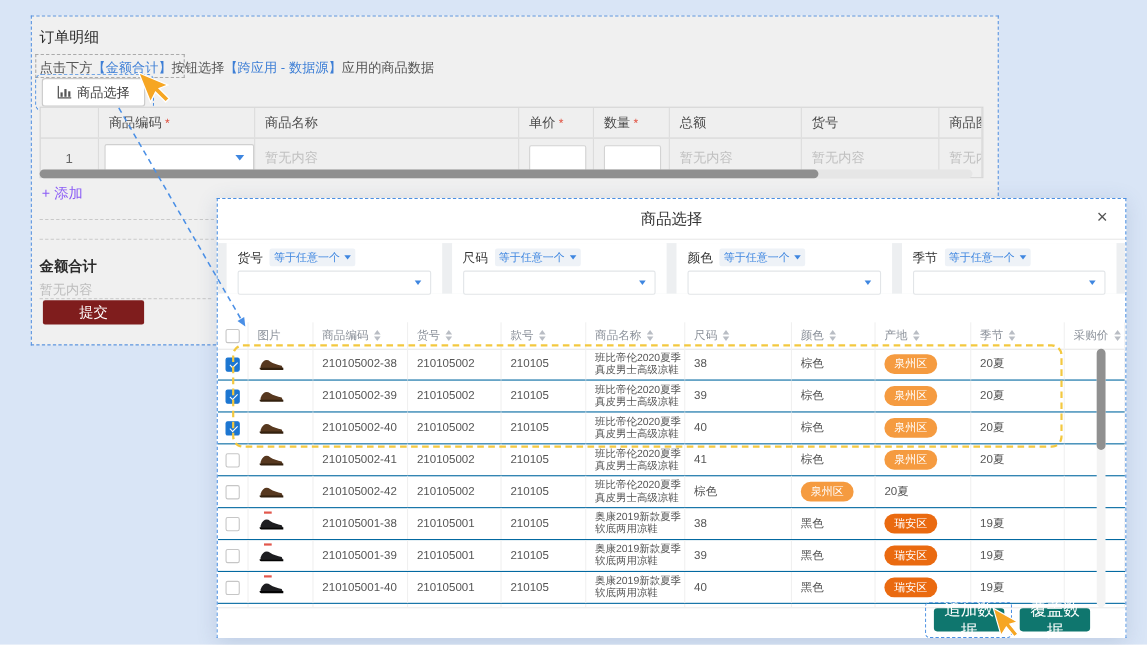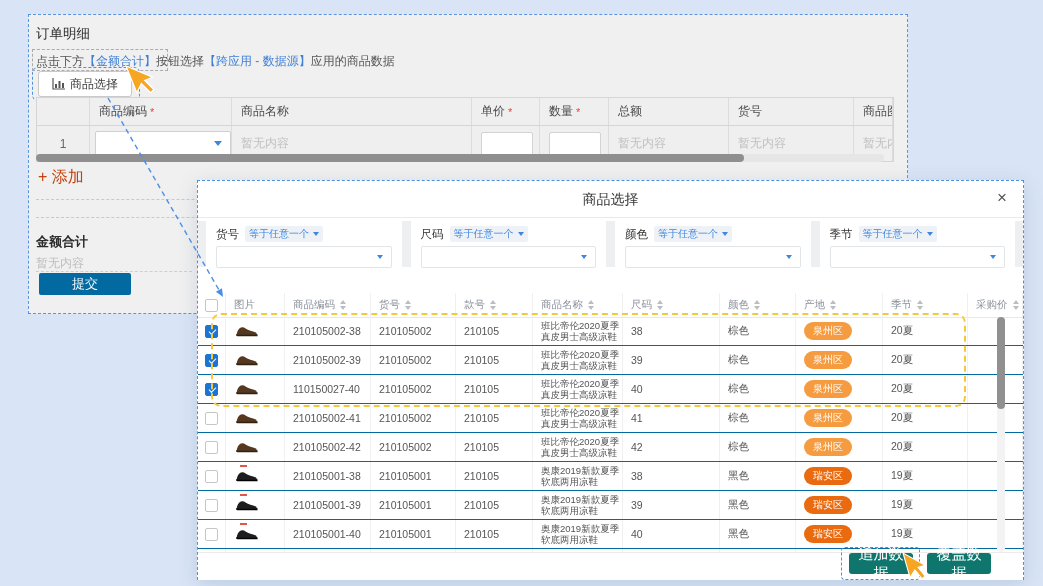--- a/index.html
+++ b/index.html
@@ -28,28 +28,28 @@
   .cellnum{justify-content:center;padding-left:0;font-size:12px;color:#666}
   .fselect{width:134px;height:24px;background:#fff;border:1px solid #d0d0d0;border-radius:2px;position:relative;margin-left:-4px}
   .caret{width:0;height:0;border-left:4px solid transparent;border-right:4px solid transparent;border-top:5px solid #3e86e0;
          position:absolute;right:8px;top:9px}
   .finput{width:50px;height:22px;background:#fff;border:1px solid #d3d3d3;border-radius:2px}
   .ph{font-size:12px;color:#c0c0c0}
 
   #hscroll{left:7px;top:139px;width:848px;height:8px;background:#e6e6e6;border-radius:4px}
   #hscroll .thumb{position:absolute;left:0;top:0;width:708px;height:8px;background:#8f8f8f;border-radius:4px}
 
-  #add-link{left:9px;top:152px;font-size:16px;color:#c2410c;cursor:pointer}
+  #add-link{left:9px;top:152px;font-size:13px;color:#8b5cf6;cursor:pointer}
   .dashline{border-top:1px dashed #c9c9c9;height:0}
   #div1{left:7px;top:184px;width:540px}
   #div2{left:7px;top:202px;width:540px}
   #total-label{left:7px;top:218px;font-size:13px;font-weight:bold;color:#2b2b2b}
   #total-empty{left:7px;top:240px;font-size:12px;color:#bdbdbd}
   #total-underline{left:7px;top:256px;width:156px;border-top:1px dashed #cfcfcf}
-  #submit-btn{left:10px;top:258px;width:92px;height:22px;background:#0369a1;color:#fff;border:none;border-radius:2px;
+  #submit-btn{left:10px;top:258px;width:92px;height:22px;background:#7f1d1d;color:#fff;border:none;border-radius:2px;
       font-size:13px;display:flex;align-items:center;justify-content:center;cursor:pointer}
 
   
   #modal{left:197px;top:180px;width:825px;height:398px;background:#fff;border:1px dashed #4b8fe2;z-index:10;
          box-shadow:0 4px 18px rgba(60,90,140,.18)}
   #modal-titlebar{left:0;top:0;width:100%;height:36px;border-bottom:1px solid #e9e9e9}
   #modal-title{left:0;top:10px;width:100%;text-align:center;font-size:14px;color:#333}
   #modal-close{right:16px;top:8px;font-size:17px;color:#555;cursor:pointer;line-height:1}
 
   #filters{left:0;top:40px;width:100%;height:46px;background:#edeff1;display:flex;gap:9px;padding:0 8px;box-sizing:border-box}
@@ -366,21 +366,21 @@
       <div class="mrow mgrid">
         <div class="mcell ckcell">
           <span class="ck on"></span>
         </div>
         <div class="mcell imgcell">
           <svg width="25" height="14" viewBox="0 0 26 14">
             <path d="M3 9 C5 3 9 2 12 4.5 C15 6.5 19 7.5 23 8.5 L24 11 L3 11 Z" fill="#57381f"></path>
             <path d="M2 10.5 L24.5 10.5 L24.5 12.5 L3.5 12.5 Q2 12.5 2 10.5 Z" fill="#33210f"></path>
           </svg>
         </div>
-        <div class="mcell">110150027-40</div>
+        <div class="mcell">210105002-40</div>
         <div class="mcell">210105002</div>
         <div class="mcell">210105</div>
         <div class="mcell namecell">班比帝伦2020夏季真皮男士高级凉鞋</div>
         <div class="mcell">40</div>
         <div class="mcell">棕色</div>
         <div class="mcell">
           <span class="badge" style="background: rgb(245, 155, 64);">泉州区</span>
         </div>
         <div class="mcell">20夏</div>
         <div class="mcell"></div>
@@ -414,21 +414,20 @@
         <div class="mcell imgcell">
           <svg width="25" height="14" viewBox="0 0 26 14">
             <path d="M3 9 C5 3 9 2 12 4.5 C15 6.5 19 7.5 23 8.5 L24 11 L3 11 Z" fill="#57381f"></path>
             <path d="M2 10.5 L24.5 10.5 L24.5 12.5 L3.5 12.5 Q2 12.5 2 10.5 Z" fill="#33210f"></path>
           </svg>
         </div>
         <div class="mcell">210105002-42</div>
         <div class="mcell">210105002</div>
         <div class="mcell">210105</div>
         <div class="mcell namecell">班比帝伦2020夏季真皮男士高级凉鞋</div>
-        <div class="mcell">42</div>
         <div class="mcell">棕色</div>
         <div class="mcell">
           <span class="badge" style="background: rgb(245, 155, 64);">泉州区</span>
         </div>
         <div class="mcell">20夏</div>
         <div class="mcell"></div>
       </div>
       <div class="mrow mgrid">
         <div class="mcell ckcell">
           <span class="ck"></span>

